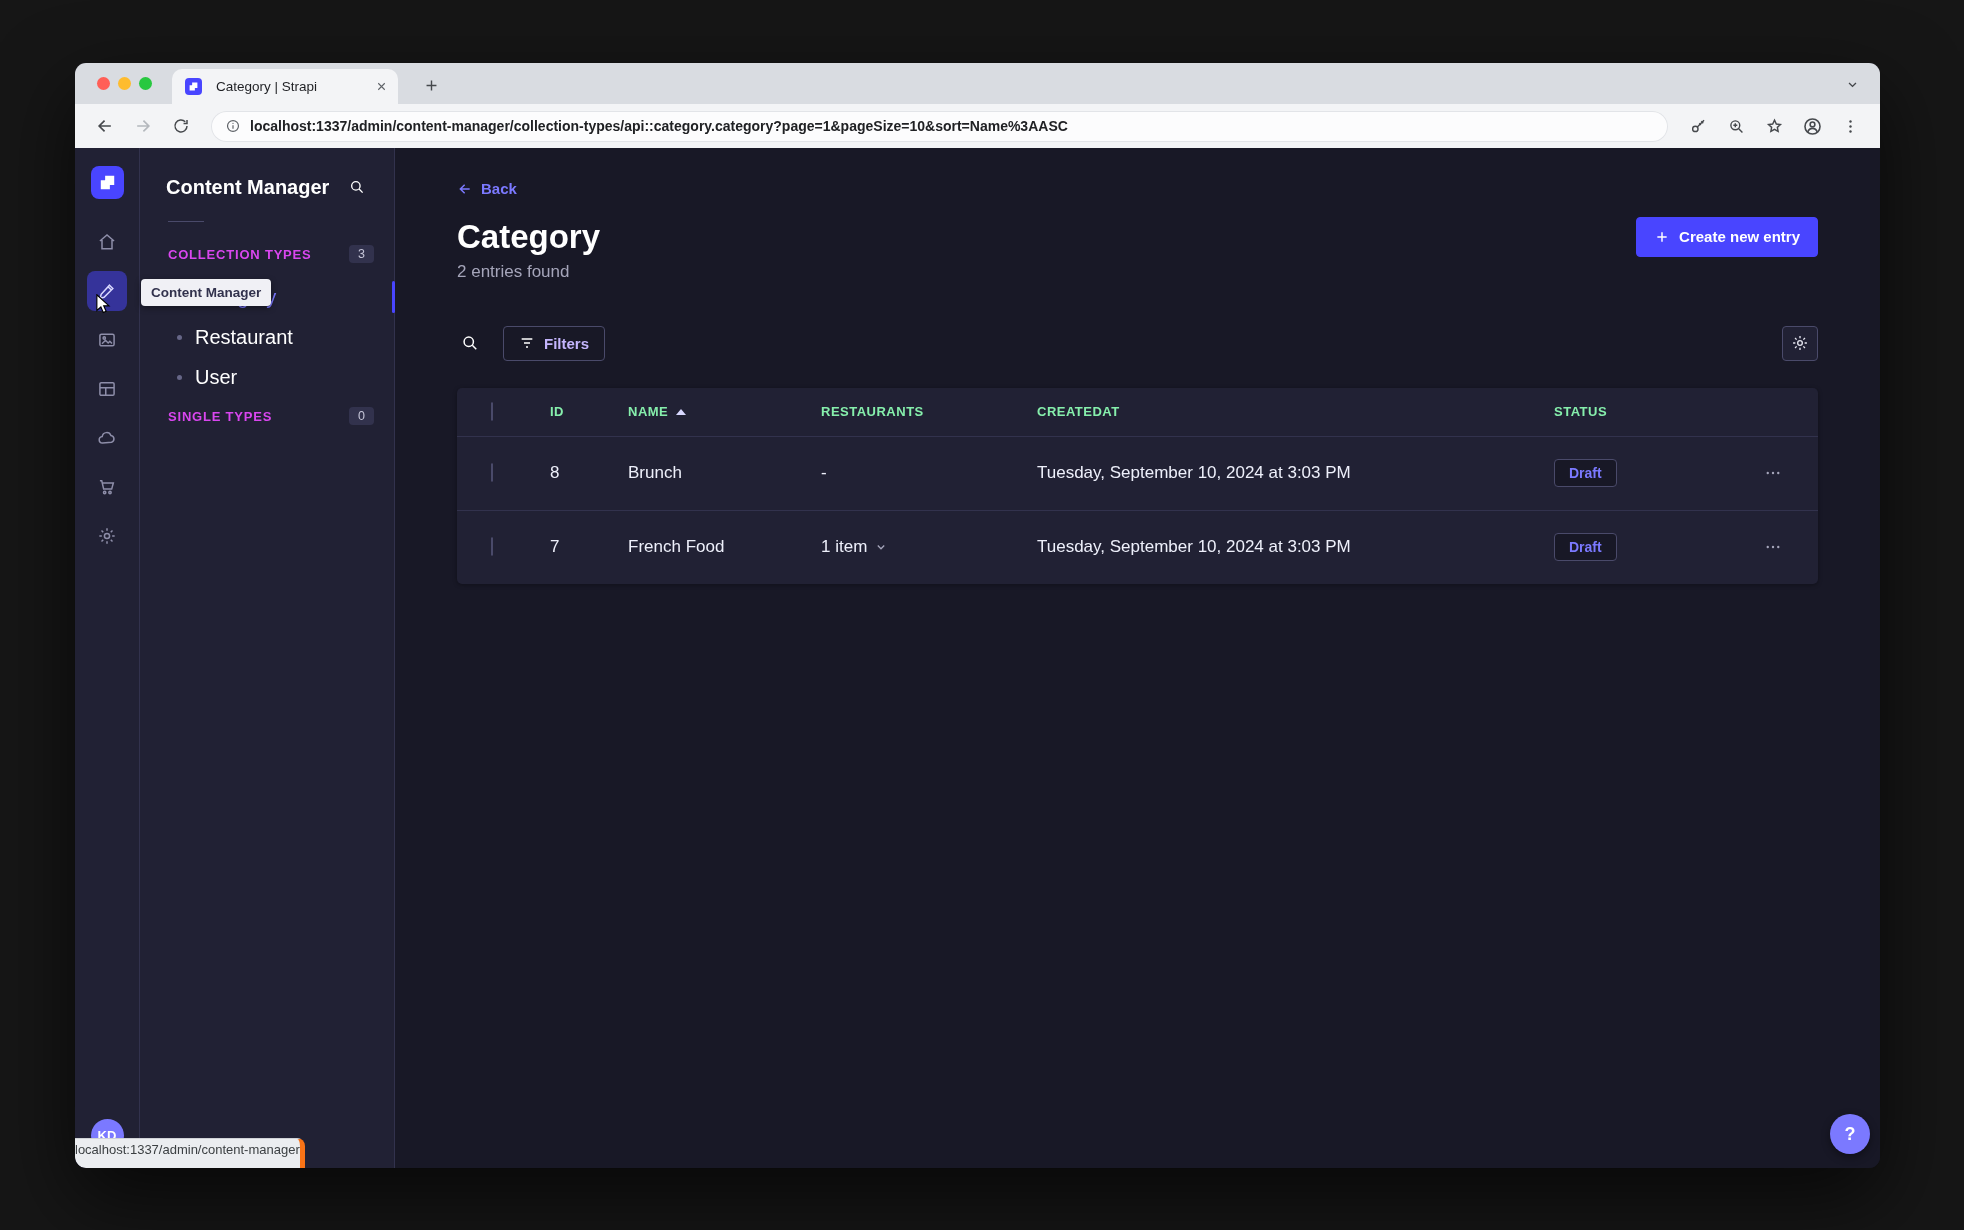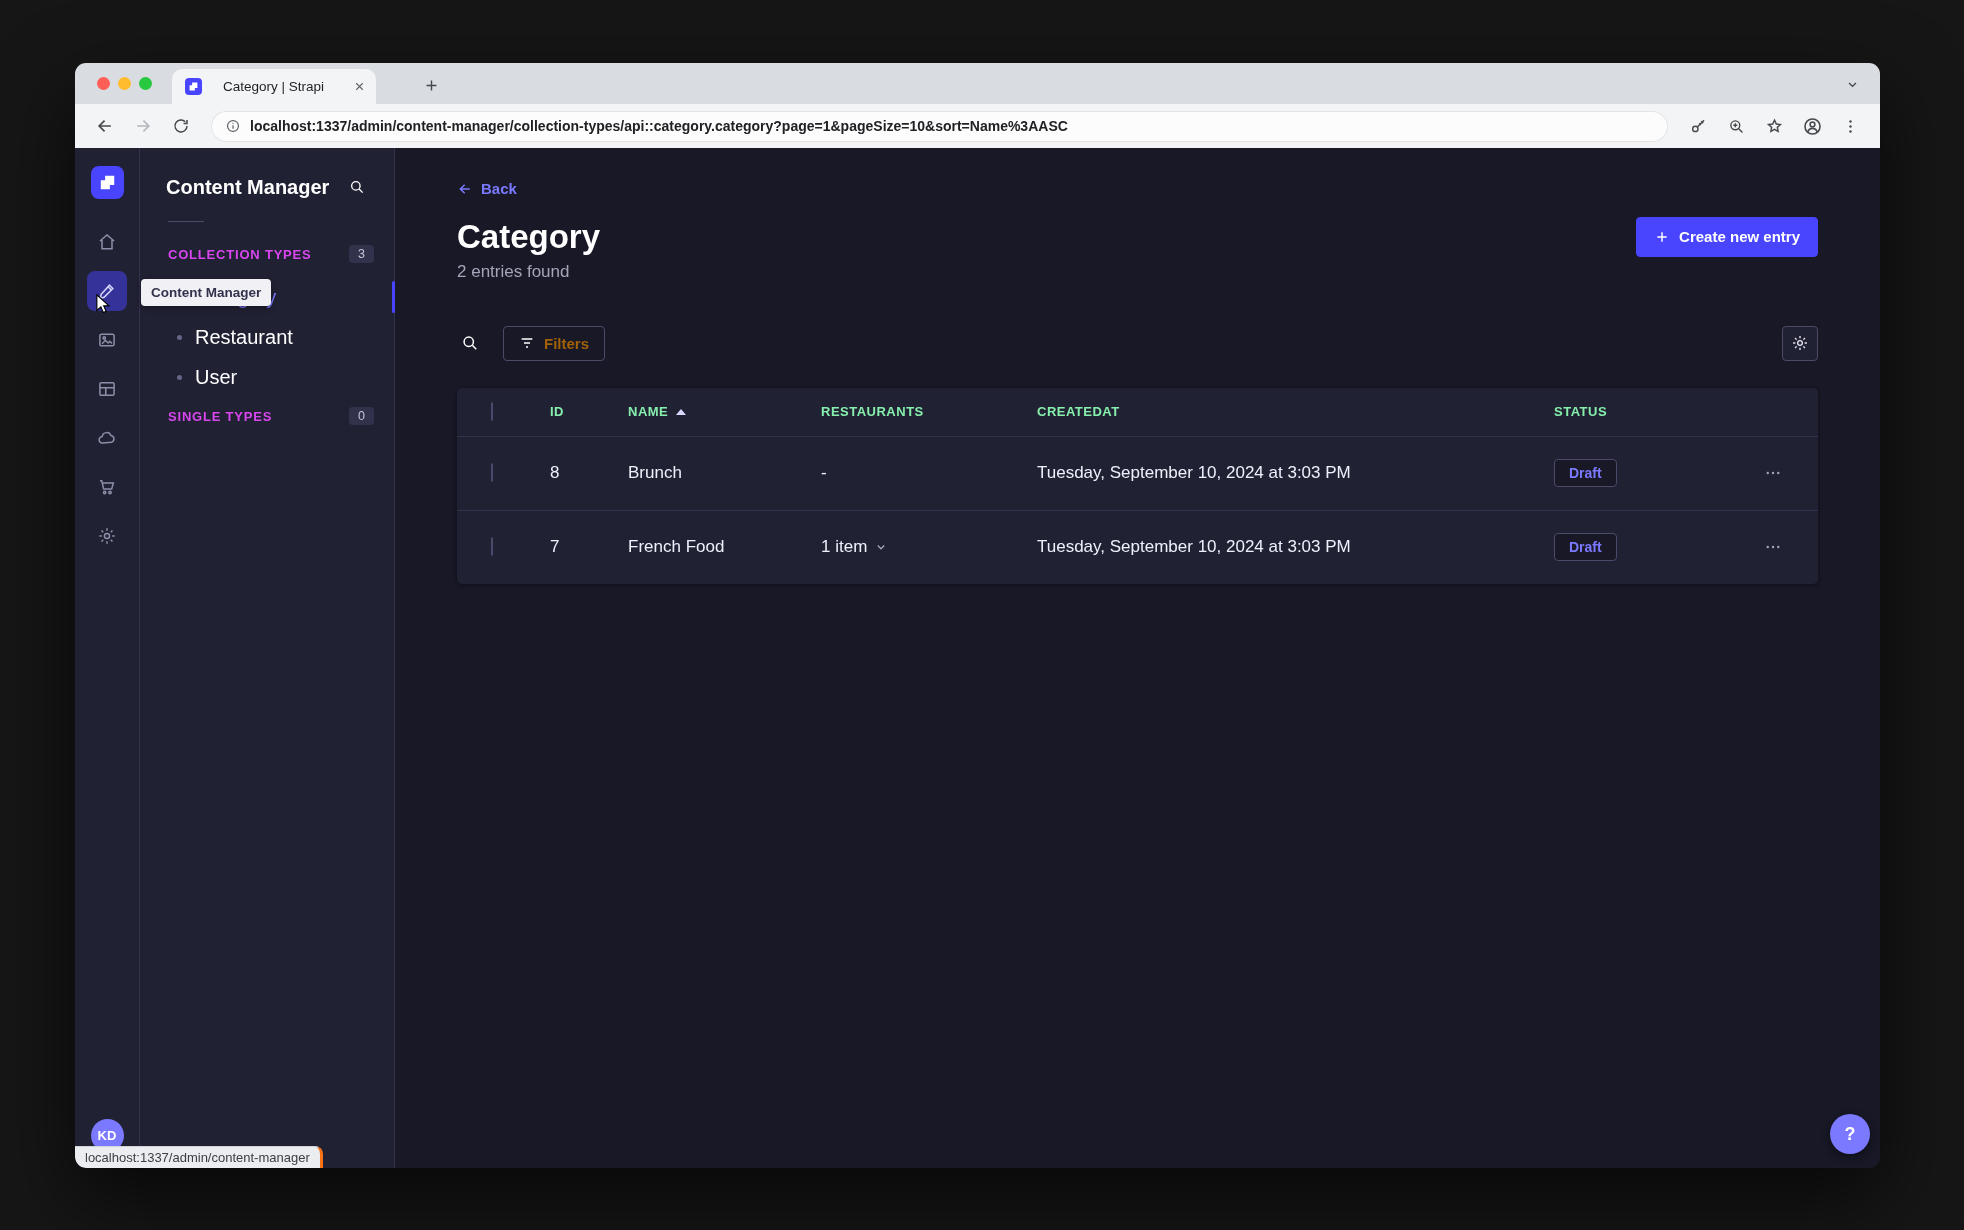--- a/index.html
+++ b/index.html
@@ -7,22 +7,22 @@
 
   
   .window { position:absolute; left:75px; top:63px; width:1805px; height:1105px; border-radius:11px; overflow:hidden;
             background:#181826; box-shadow:0 30px 80px rgba(0,0,0,.65); display:flex; flex-direction:column; }
 
   .tabstrip { flex:0 0 41px; background:#d9dce1; position:relative; }
   .traffic { position:absolute; left:22px; top:14px; display:flex; gap:8px; }
   .light { width:13px; height:13px; border-radius:50%; }
   .light.red { background:#ff5f57; } .light.yellow { background:#febc2e; } .light.green { background:#28c840; }
 
-  .tab { position:absolute; left:97px; bottom:0; width:204px; height:35px; background:#f3f4f6;
-         border-radius:10px 10px 0 0; display:flex; align-items:center; gap:21px; padding:0 10px 0 13px; }
+  .tab { position:absolute; left:97px; bottom:0; width:226px; height:35px; background:#f3f4f6;
+         border-radius:10px 10px 0 0; display:flex; align-items:center; gap:14px; padding:0 10px 0 13px; }
   .favicon { width:17px; height:17px; border-radius:4px; background:#4945ff; display:flex; align-items:center; justify-content:center; flex-shrink:0; }
   .tab-title { flex:1; font-size:13.5px; color:#1f2024; white-space:nowrap; overflow:hidden; }
   .icon-btn { display:flex; align-items:center; justify-content:center; color:#5f6368; }
   .newtab { position:absolute; left:344px; bottom:7px; width:24px; height:24px; }
   .tabsearch { position:absolute; right:16px; top:9px; width:24px; height:24px; border-radius:50%; color:#44474b; }
 
   .toolbar { flex:0 0 44px; background:#f3f4f6; display:flex; align-items:center; padding:0 14px; gap:6px; }
   .tbtn { width:32px; height:32px; border-radius:50%; display:flex; align-items:center; justify-content:center; color:#46494d; }
   .tbtn.disabled { color:#b4b8bd; }
   .omnibox { flex:1; height:31px; margin:0 8px; background:#fcfcfd; border-radius:16px; box-shadow:inset 0 0 0 1px #e2e4e8;
@@ -59,21 +59,21 @@
   .back-link { display:inline-flex; align-items:center; gap:8px; color:#7b79ff; font-size:15px; font-weight:bold; cursor:pointer; }
   .title-row { display:flex; align-items:center; justify-content:space-between; margin-top:16px; }
   .page-title { color:#fff; font-size:33px; font-weight:bold; }
   .btn-primary { display:flex; align-items:center; gap:9px; height:40px; padding:0 17px; background:#4945ff; border:1px solid #4945ff;
                  border-radius:4px; color:#fff; font-size:15px; font-weight:bold; cursor:pointer; }
   .subtitle { margin-top:5px; color:#a5a5ba; font-size:17px; }
 
   .action-row { margin-top:44px; display:flex; align-items:center; gap:20px; }
   .plain-icon-btn { width:26px; height:26px; display:flex; align-items:center; justify-content:center; color:#fff; cursor:pointer; }
   .btn-outline { display:flex; align-items:center; gap:9px; height:35px; padding:0 15px; border:1px solid #4a4a6a; border-radius:4px;
-                 background:transparent; color:#a16207; font-size:15px; font-weight:bold; cursor:pointer; }
+                 background:transparent; color:#c4b5fd; font-size:15px; font-weight:bold; cursor:pointer; }
   .btn-square { margin-left:auto; width:36px; height:35px; border:1px solid #4a4a6a; border-radius:4px; background:#212134;
                 display:flex; align-items:center; justify-content:center; color:#e6e6f0; cursor:pointer; }
 
   .table-card { margin-top:27px; background:#212134; border-radius:5px; box-shadow:0 1px 4px rgba(3,3,5,.35); }
   .trow { display:grid; grid-template-columns:93px 78px 193px 216px 517px 204px 1fr; align-items:center; height:74px; border-top:1px solid #32324d; }
   .trow.thead { height:48px; border-top:none; }
   .cell-check { padding-left:34px; }
   .checkbox { width:22px; height:22px; border:1px solid #4a4a6a; border-radius:4px; background:transparent; cursor:pointer; }
   .th { color:#86efac; font-size:13px; font-weight:bold; letter-spacing:.5px; display:flex; align-items:center; gap:8px; }
   .sort-asc { width:0; height:0; border-left:5px solid transparent; border-right:5px solid transparent; border-bottom:6px solid #d9d8ff; }
@@ -83,22 +83,22 @@
   .more-btn { width:30px; height:30px; display:flex; align-items:center; justify-content:center; color:#a5a5ba; cursor:pointer; }
 
   
   .tooltip { position:absolute; left:66px; top:131px; z-index:30; background:#f0f0f5; color:#32324d; font-size:13.5px; font-weight:bold;
              padding:6px 10px; border-radius:4px; box-shadow:0 2px 6px rgba(0,0,0,.4); white-space:nowrap; }
   .cursor { position:absolute; left:20px; top:146px; z-index:40; }
   .help-fab { position:absolute; right:10px; bottom:14px; width:40px; height:40px; border-radius:50%; background:#7b79ff; color:#fff;
               font-size:18px; font-weight:bold; display:flex; align-items:center; justify-content:center; z-index:20;
               box-shadow:0 3px 8px rgba(0,0,0,.4); cursor:pointer; }
   .status-bubble { position:absolute; left:0; bottom:0; z-index:50; background:#ebedf0; color:#3c4043; font-size:13px;
-                   line-height:22px; height:22px; padding:0 10px; border-top-right-radius:8px; border-bottom-left-radius:11px;
-                   border-top:1px solid #cfd2d6; border-right:3px solid #f97316; }
+                   line-height:22px; height:30px; padding:0 0; border-top-right-radius:8px; border-bottom-left-radius:11px;
+                   border-top:1px solid #cfd2d6; border-right:5px solid #f97316; }
   svg { display:block; }
 </style>
 </head>
 <body>
 
 <div class="window">
 
   <div class="tabstrip">
     <div class="traffic">
       <span class="light red"></span>

